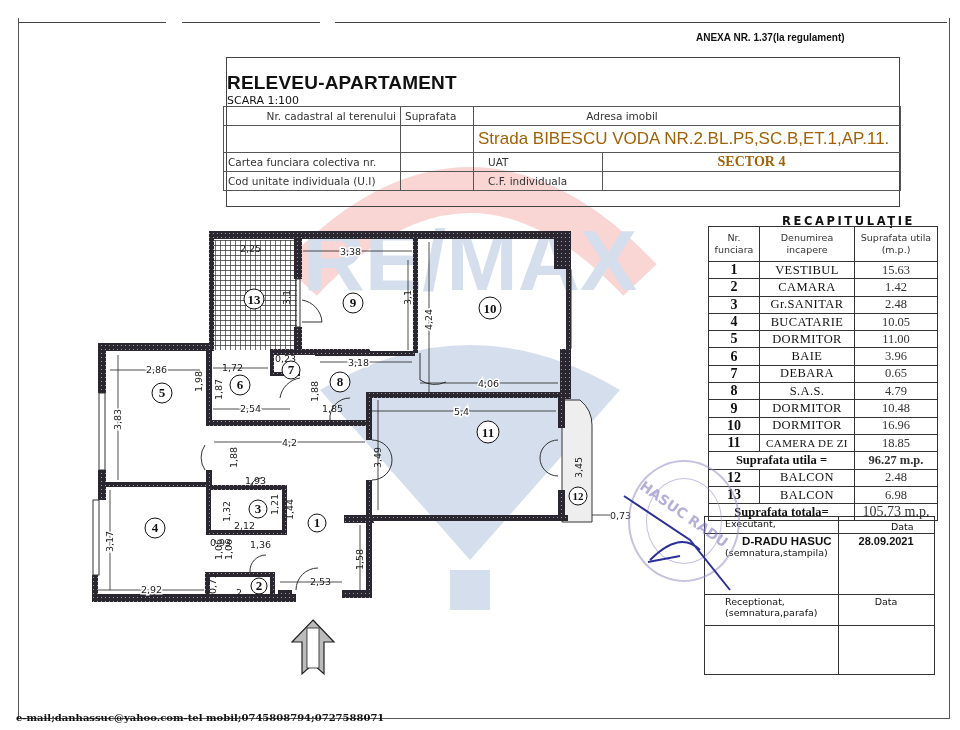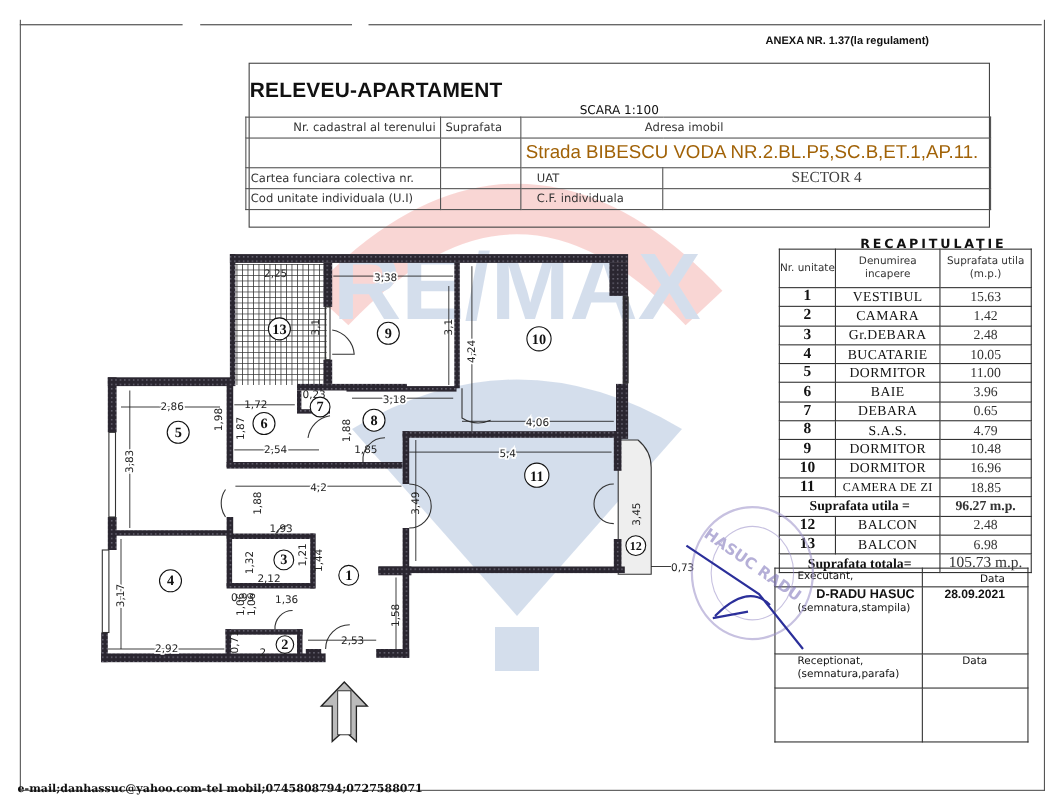--- a/index.html
+++ b/index.html
@@ -2,25 +2,25 @@
 <html><head>
 <meta charset="utf-8">
 <style>
   html,body{margin:0;padding:0;background:#fff;}
   body{width:960px;height:730px;position:relative;overflow:hidden;font-family:"Liberation Sans",sans-serif;color:#111;}
   .sheet{position:absolute;left:18px;top:18px;width:930px;height:700px;border:1px solid #555;border-top:none;}
   .topline{position:absolute;top:22px;height:1px;background:#444;}
   .annex{position:absolute;left:696px;top:32px;font-size:10px;font-weight:bold;}
   .hdr{position:absolute;left:226px;top:57px;width:672px;height:148px;border:1px solid #444;}
   .hdr .title{position:absolute;left:0;right:0;top:14px;text-align:left;font-size:19px;font-weight:bold;letter-spacing:0.2px;}
-  .hdr .scale{position:absolute;left:0;right:0;top:36px;text-align:center;font-size:11px;font-family:"DejaVu Sans",sans-serif;}
+  .hdr .scale{position:absolute;left:0;right:0;top:36px;text-align:left;font-size:11px;font-family:"DejaVu Sans",sans-serif;}
   .hdr table{position:absolute;left:-4px;top:48px;width:678px;border-collapse:collapse;font-family:"DejaVu Sans",sans-serif;font-size:10.5px;}
   .hdr td{border:1px solid #555;padding:0 4px;height:18px;color:#333;}
   .hdr .addr{font-family:"Liberation Sans",sans-serif;font-weight:normal;font-size:17px;color:#a16207;height:26px;}
-  .hdr .sector{font-family:"Liberation Serif",serif;font-weight:normal;font-size:14px;text-align:center;color:#404040;}
+  .hdr .sector{font-family:"Liberation Serif",serif;font-weight:bold;font-size:14px;text-align:center;color:#a16207;}
   .recap-title{position:absolute;left:782px;top:214px;font-size:11.5px;font-weight:bold;letter-spacing:2.6px;font-family:"DejaVu Sans",sans-serif;}
   .recap{position:absolute;left:708px;top:226px;width:230px;border-collapse:collapse;}
   .recap td{border:1px solid #333;text-align:center;padding:0;height:16.3px;font-family:"Liberation Serif",serif;font-size:12.5px;}
   .recap .th td{font-family:"DejaVu Sans",sans-serif;font-size:9.5px;color:#333;height:34px;line-height:12px;}
   .recap .num{font-weight:bold;font-size:14px;}
   .recap .nm{letter-spacing:0.4px;}
   .recap .val{color:#333;}
   .recap .sum td{font-weight:bold;font-size:12.5px;}
   .sig{position:absolute;left:704px;top:516px;width:228px;border-collapse:collapse;font-family:"DejaVu Sans",sans-serif;font-size:9.5px;}
   .sig td{border:1px solid #333;padding:1px 20px;vertical-align:top;}
@@ -277,37 +277,37 @@
     <path d="M313,620 L334,642 L324,642 L324,674 L313,664 L302,674 L302,642 L292,642 Z" fill="#bbb" stroke="#222" stroke-width="1.2"></path>
     <rect x="307" y="628" width="12" height="40" fill="#fff" stroke="#222" stroke-width="0.8"></rect>
     <text x="-666" y="316" transform="rotate(-90) scale(1,1)" font-family="DejaVu Sans, sans-serif" font-size="8.5" fill="#111" style="transform:rotate(90deg);transform-origin:313px 648px">Intrare</text>
   </g>
 </svg>
 
 <div class="recap-title">RECAPITULAŢIE</div>
 <table class="recap">
   <tbody>
       <tr class="th">
-    <td style="width:50px">Nr. unitate</td>
+    <td style="width:50px">Nr. funciara</td>
     <td style="width:94px">Denumirea incapere</td>
     <td>Suprafata utila (m.p.)</td>
   </tr>
   <tr>
         <td class="num">1</td>
         <td class="nm">VESTIBUL</td>
         <td class="val">15.63</td>
       </tr>
   <tr>
         <td class="num">2</td>
         <td class="nm">CAMARA</td>
         <td class="val">1.42</td>
       </tr>
   <tr>
         <td class="num">3</td>
-        <td class="nm">Gr.DEBARA</td>
+        <td class="nm">Gr.SANITAR</td>
         <td class="val">2.48</td>
       </tr>
   <tr>
         <td class="num">4</td>
         <td class="nm">BUCATARIE</td>
         <td class="val">10.05</td>
       </tr>
   <tr>
         <td class="num">5</td>
         <td class="nm">DORMITOR</td>

